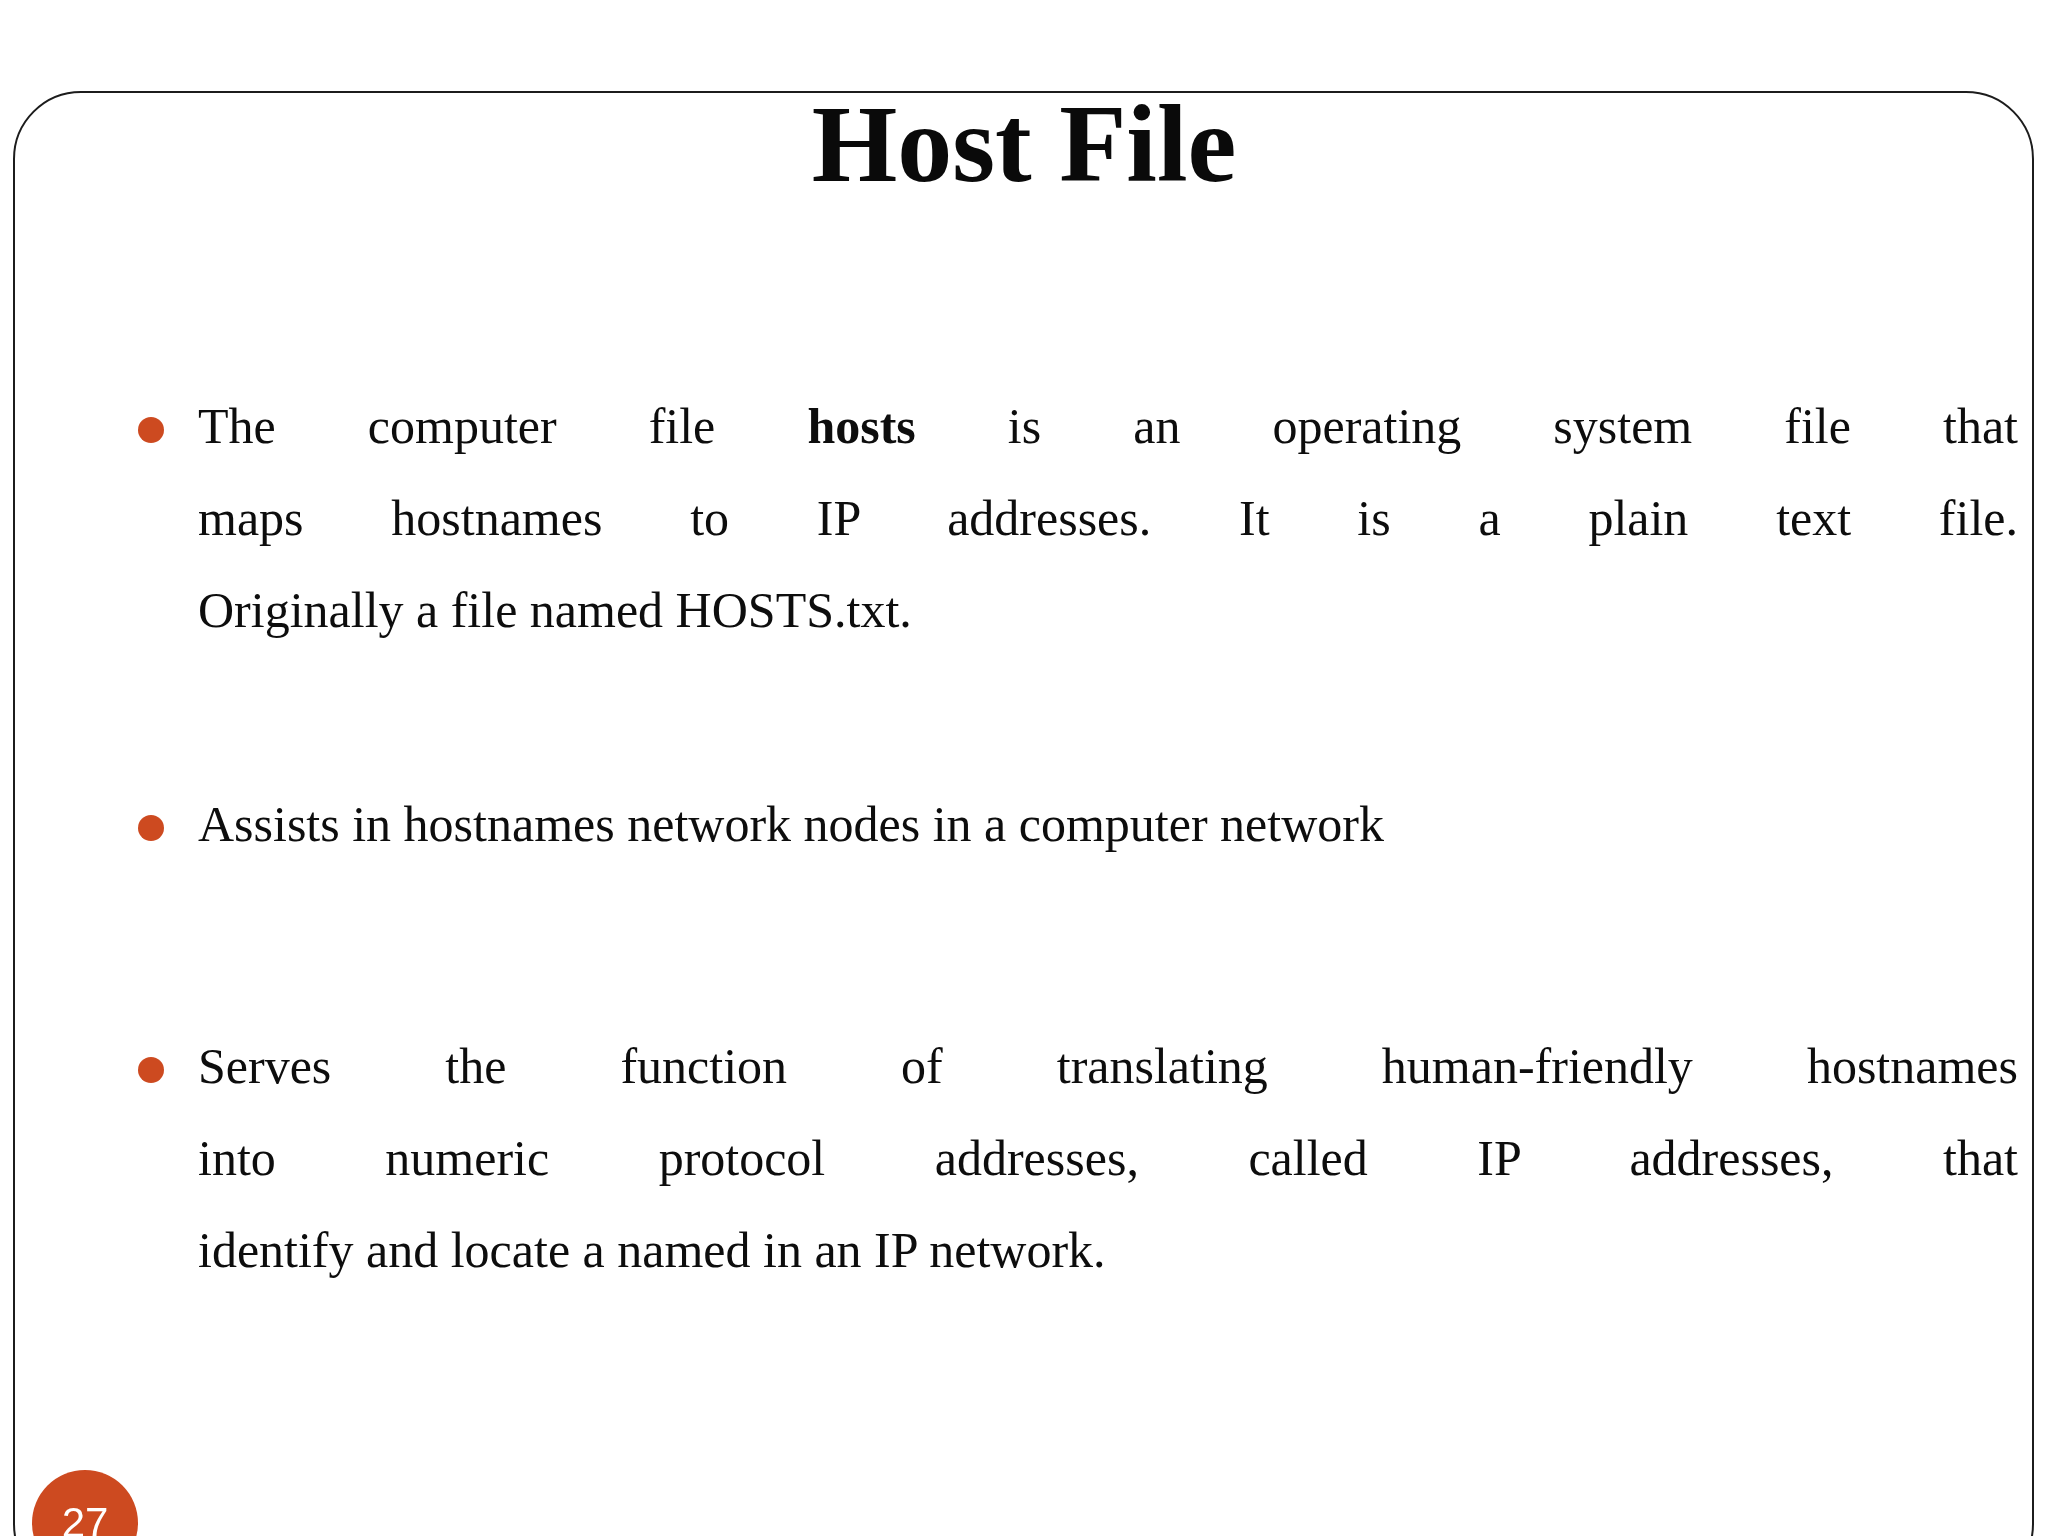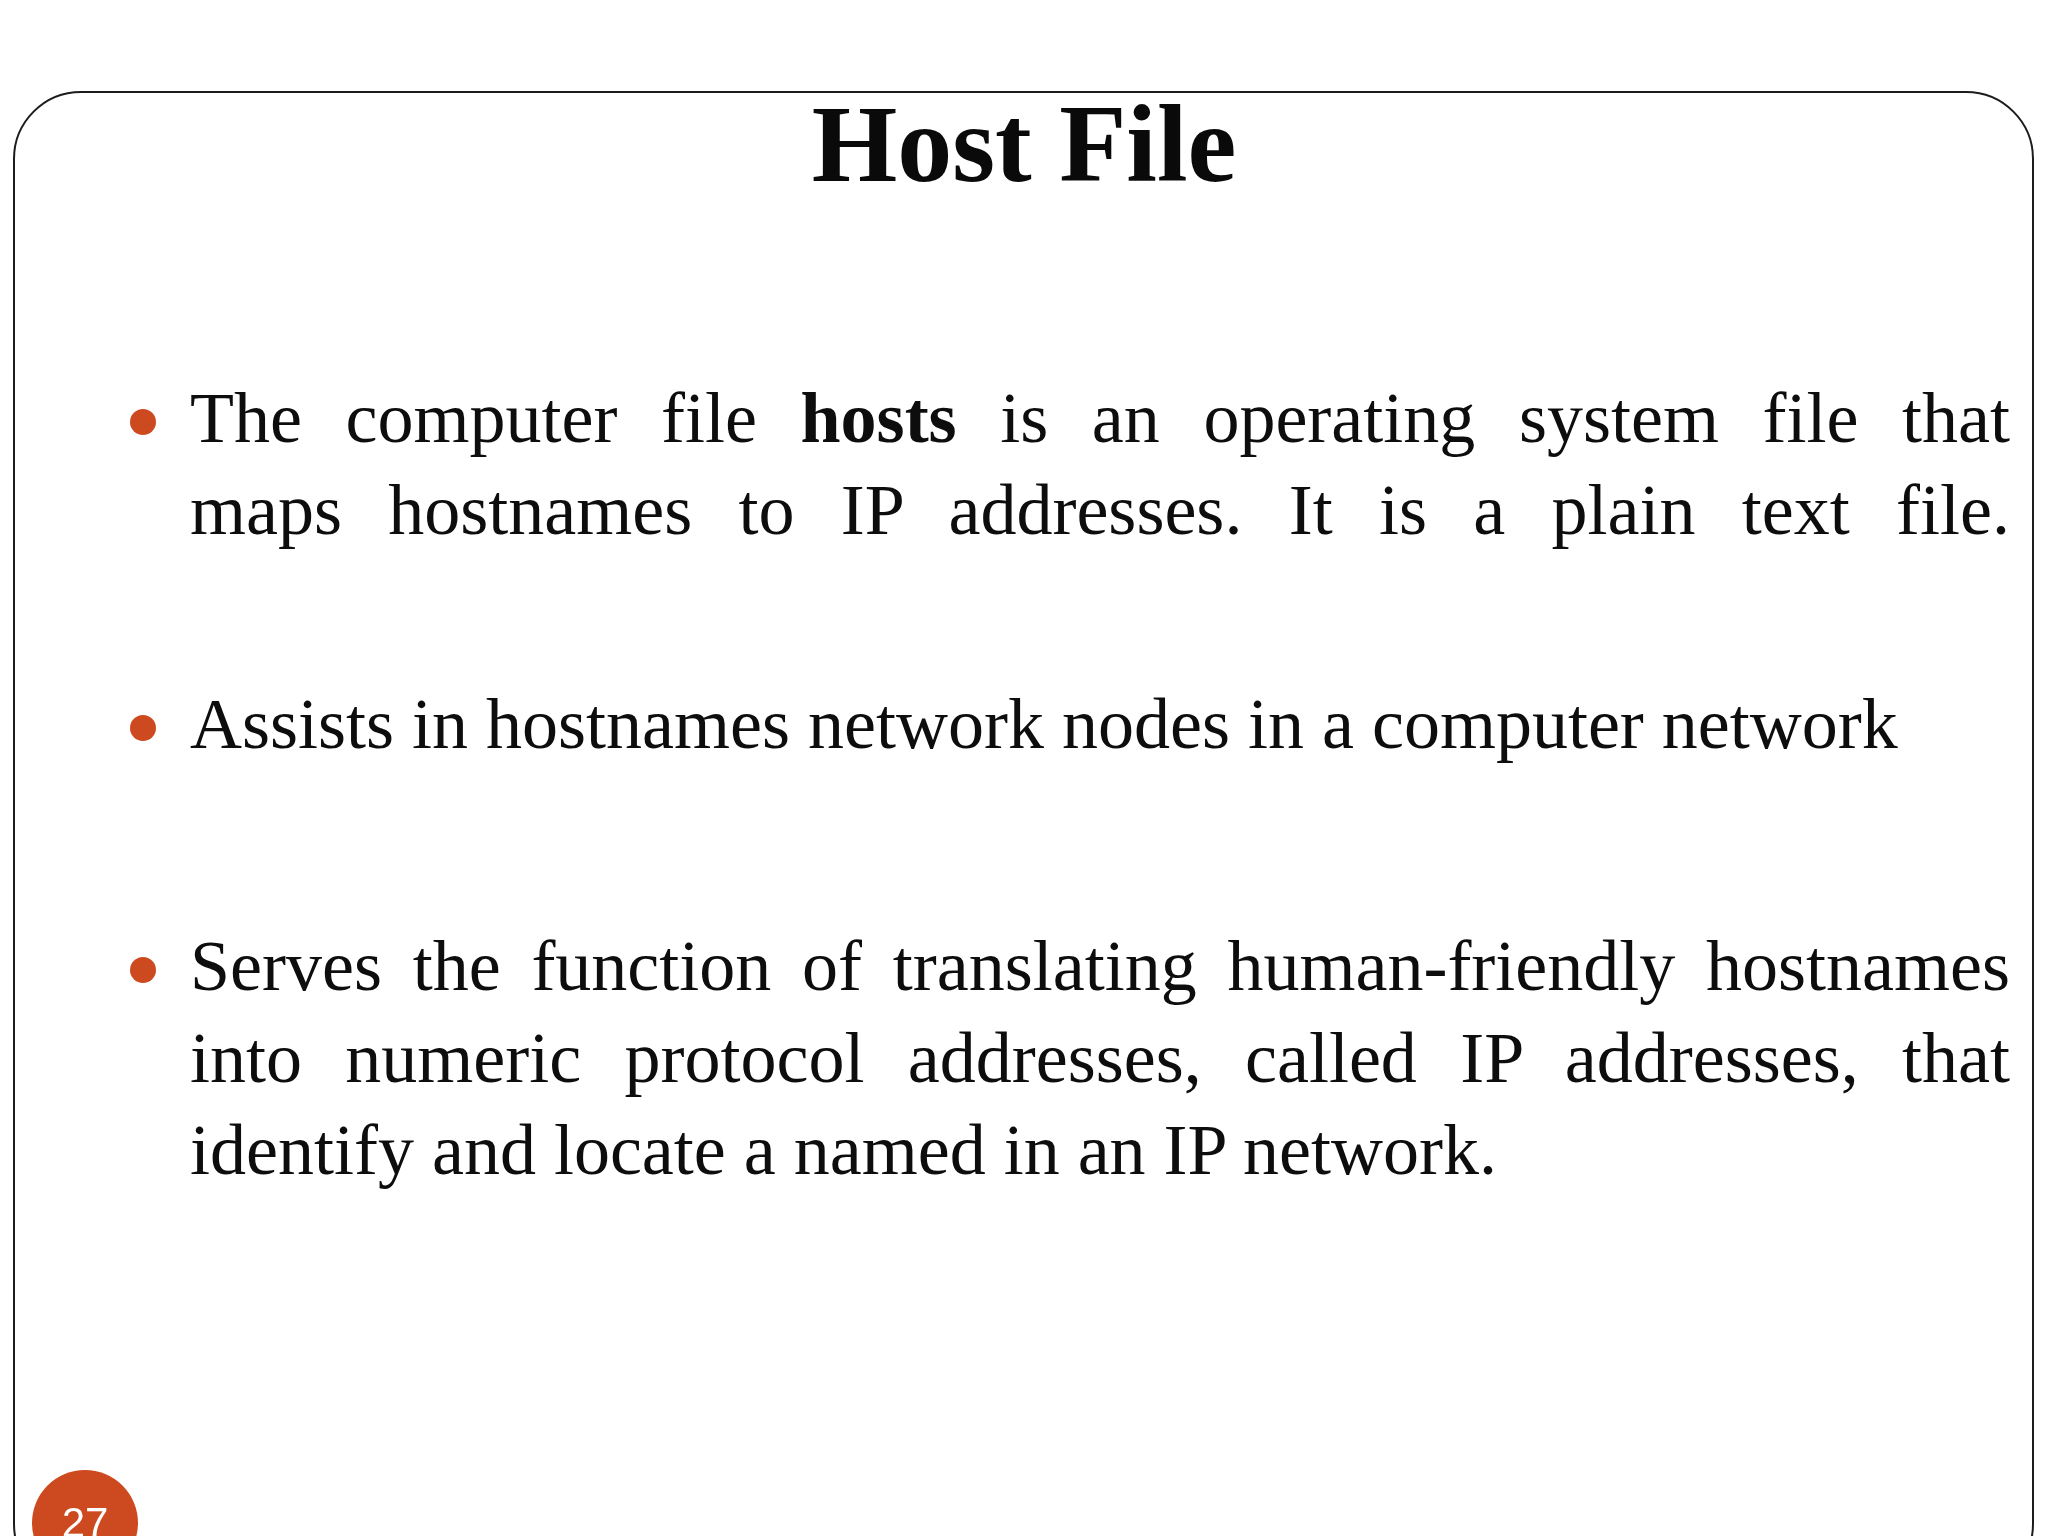--- a/index.html
+++ b/index.html
@@ -29,23 +29,23 @@
     font-weight: 700;
     line-height: 132px;
     color: #0a0a0a;
     letter-spacing: 0px;
   }
   .bullet-list {
     position: absolute;
     left: 190px;
     top: 294px;
     width: 1820px;
-    margin: 0; padding: 0;
+    margin: 8px; padding: 0;
     list-style: none;
-    font-size: 72px;
+    font-size: 50px;
   }
   .bullet-item {
     position: relative;
     margin: 0; padding: 0;
   }
   .bullet-item + .bullet-item.gap-medium { margin-top: 122px; }
   .bullet-item + .bullet-item.gap-large  { margin-top: 150px; }
   .bullet-dot {
     position: absolute;
     left: -60px;
@@ -85,20 +85,21 @@
 <div class="slide">
   <div class="frame"></div>
 
   <h1 class="slide-title">Host File</h1>
 
   <ul class="bullet-list" id="bullet-list">
       <li class="bullet-item gap-none">
         <span class="bullet-dot"></span>
         <div class="bullet-line justified"><span>The computer file </span><span class="seg-bold">hosts</span><span> is an operating system file that</span></div>
         <div class="bullet-line justified"><span>maps hostnames to IP addresses. It is a plain text file.</span></div>
+        <div class="bullet-line"><span>Originally a file named HOSTS.txt.</span></div>
       </li>
       <li class="bullet-item gap-medium">
         <span class="bullet-dot"></span>
         <div class="bullet-line"><span>Assists in hostnames network nodes in a computer network</span></div>
       </li>
       <li class="bullet-item gap-large">
         <span class="bullet-dot"></span>
         <div class="bullet-line justified"><span>Serves the function of translating human-friendly hostnames</span></div>
         <div class="bullet-line justified"><span>into numeric protocol addresses, called IP addresses, that</span></div>
         <div class="bullet-line"><span>identify and locate a named in an IP network.</span></div>

